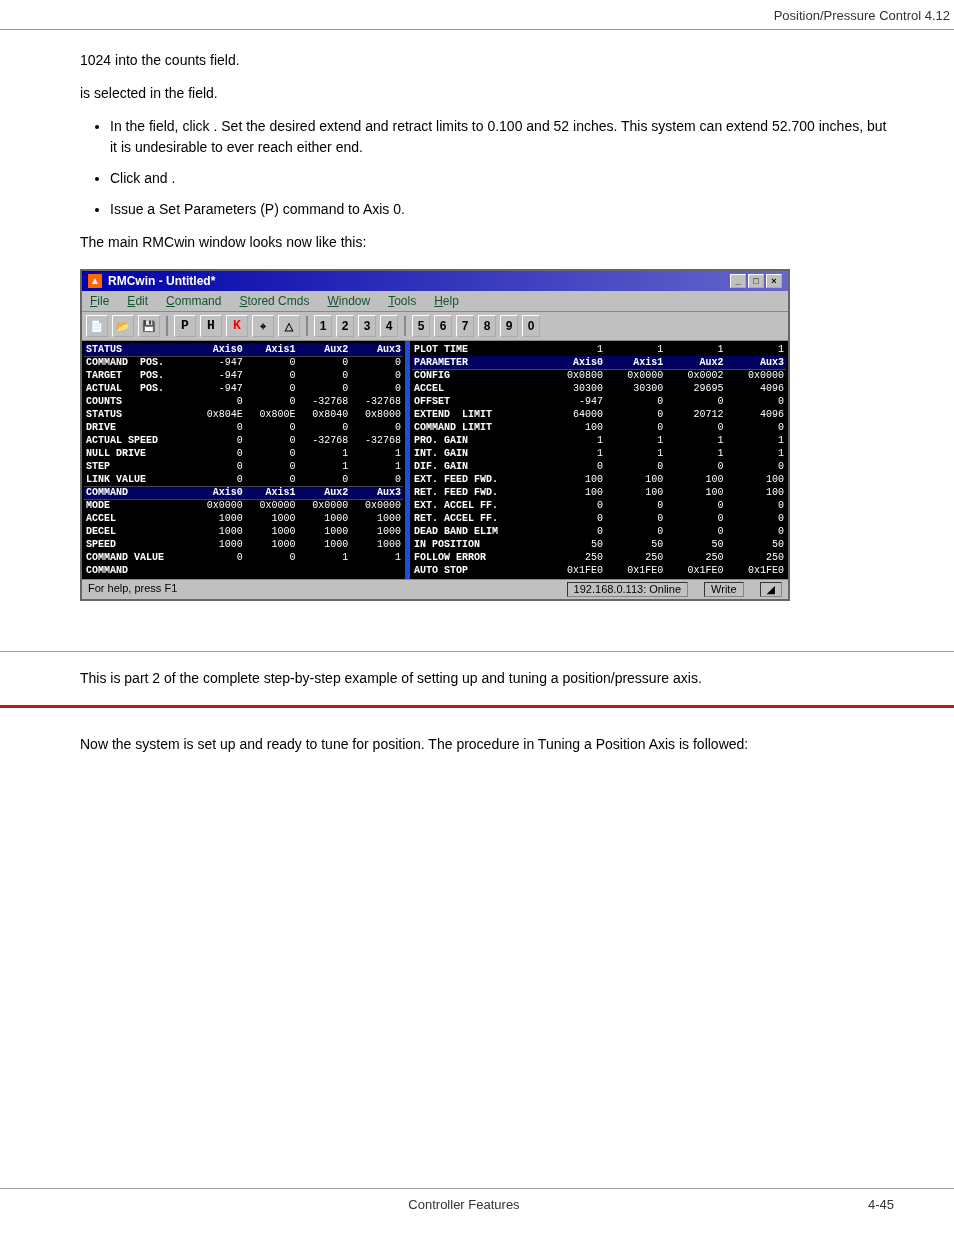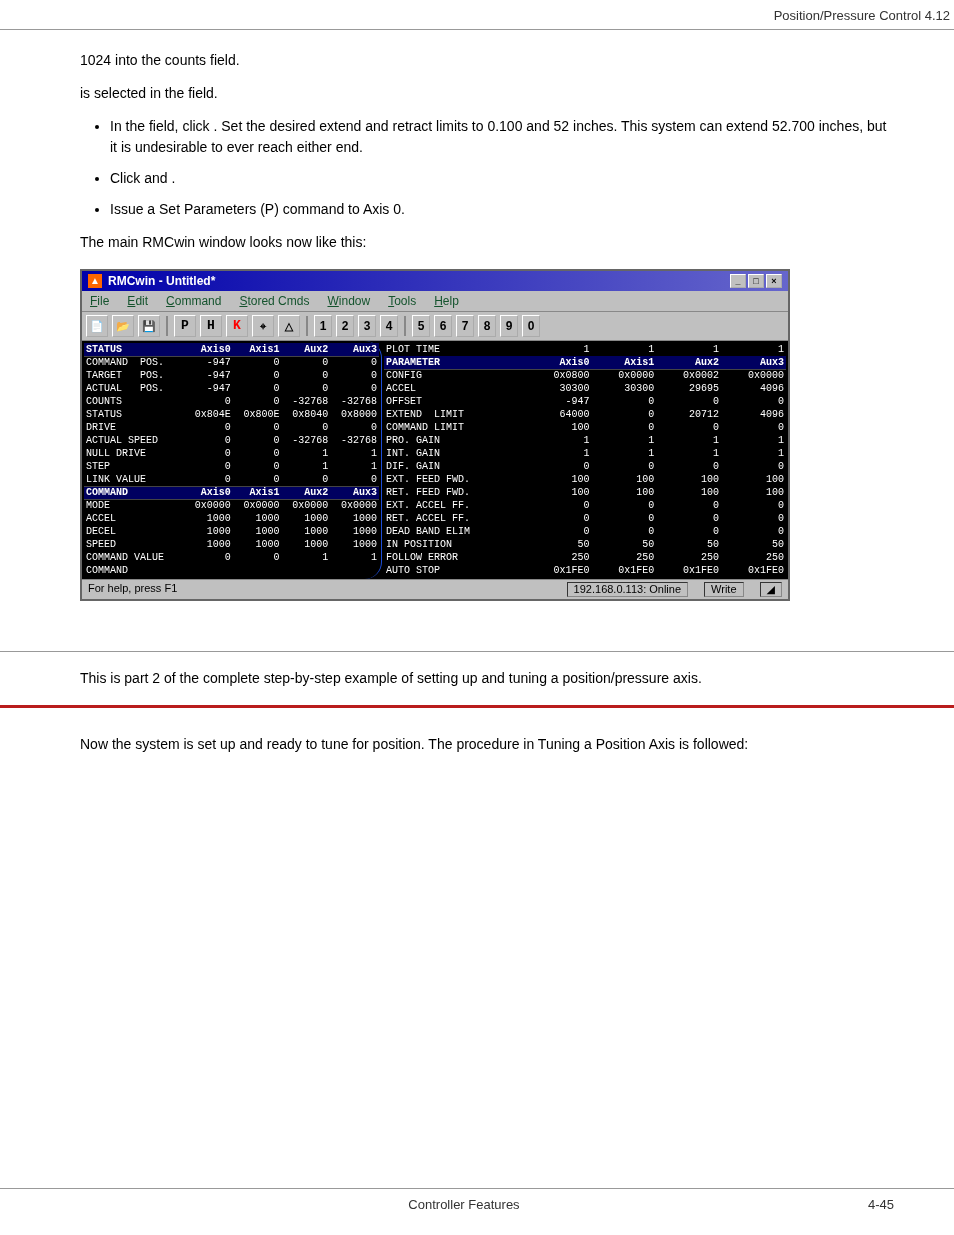--- a/index.html
+++ b/index.html
@@ -168,24 +168,23 @@
     }
 
     
     .rmcwin-body {
       background: #000;
       display: flex;
       padding: 0;
     }
 
     .rmcwin-left {
-      width: 300px;
-      border-right: 1px solid #1d4ed8;
+      width: 328px;
+      border-right: 5px solid #1d4ed8;
       padding: 2px;
-      border-radius: 17px;
     }
 
     .rmcwin-right {
       flex: 1;
       padding: 2px;
     }
 
     .rmc-table {
       width: 100%;
       border-collapse: collapse;
@@ -193,21 +192,21 @@
       font-size: 10px;
     }
 
     .rmc-table td {
       padding: 0 2px;
       height: 13px;
       color: #fff;
       white-space: nowrap;
     }
 
-    .col-label { color: #00ff00; font-weight: normal; }
+    .col-label { color: #00ff00; font-weight: bold; }
     .col-val { color: #00ffff; text-align: right; }
     .col-header { color: #ffff00; font-weight: bold; }
 
     .rmc-header-row td {
       color: #ffffff;
       font-weight: bold;
       border-bottom: 1px solid #444;
       background: #000060;
     }
 

